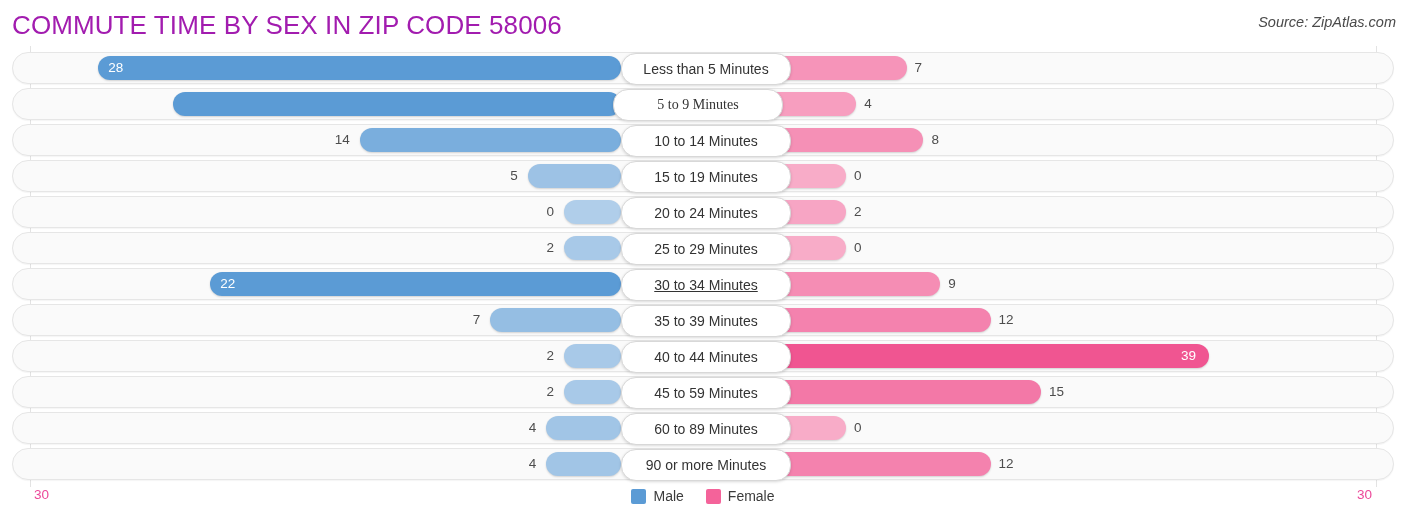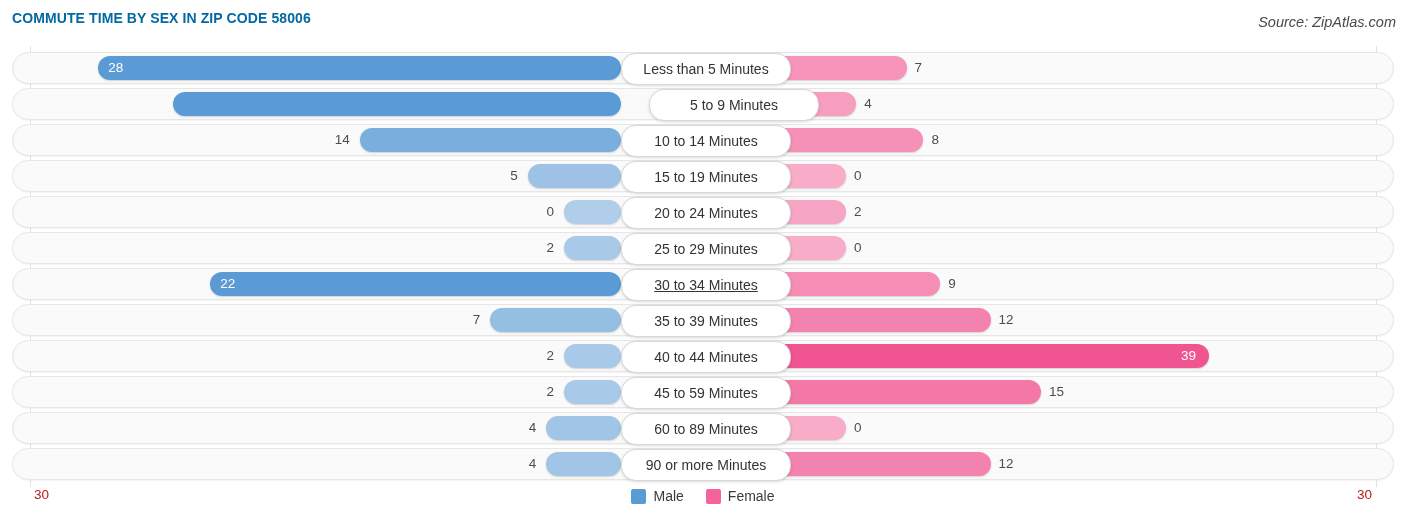--- a/index.html
+++ b/index.html
@@ -12,22 +12,22 @@
     overflow:hidden;
     position:relative;
   }
 
   
   #header{
     position:absolute;left:0;top:0;width:1406px;height:46px;
   }
   #chart-title{
     position:absolute;left:12px;top:10px;
-    font-size:14px;letter-spacing:.1px;
-    color:#0369a1;font-weight:700;white-space:nowrap;
+    font-size:26px;letter-spacing:.1px;
+    color:#a21caf;font-weight:400;white-space:nowrap;
   }
   #source-note{
     position:absolute;right:10px;top:14px;
     font-size:14.5px;font-style:italic;color:#4a4a4a;
     white-space:nowrap;
   }
 
   
   #plot{
     position:absolute;left:0;top:46px;
@@ -72,21 +72,21 @@
     box-shadow:0 1px 3px rgba(0,0,0,.15);
     z-index:5;
   }
 
   
   #footer{
     position:absolute;left:0;top:483px;width:1406px;height:40px;
   }
   .axis-label{
     position:absolute;top:4px;
-    font-size:13.5px;color:#b91c1c;
+    font-size:13.5px;color:#ec4899;
   }
   #axis-left{ left:34px; }
   #axis-right{ right:34px; }
 
   #legend{
     position:absolute;left:0;right:0;top:5px;
     display:flex;justify-content:center;align-items:center;gap:22px;
   }
   .legend-item{ display:flex;align-items:center;gap:7px; }
   .legend-swatch{
@@ -111,21 +111,21 @@
         <div class="bar-value inside" style="left: 95.3333px;">28</div>
         <div class="bar female" style="left: 752px; width: 141.6px; background: rgb(246, 148, 185);"></div>
         <div class="bar-value outside" style="left: 901.6px;">7</div>
         <div class="center-pill" style="left: 608px; width: 168px;">Less than 5 Minutes</div>
       </div>
       <div class="row" style="top: 42px;">
         <div class="bar male" style="left: 160px; width: 448px; background: rgb(91, 155, 213);"></div>
         <div class="bar-value inside" style="left: 170px; margin-top: 44px;">24</div>
         <div class="bar female" style="left: 752px; width: 91.2px; background: rgb(247, 158, 191);"></div>
         <div class="bar-value outside" style="left: 851.2px;">4</div>
-        <div class="center-pill" style="left: 636px; width: 168px;">5 to 9 Minutes</div>
+        <div class="center-pill" style="left: 600px; width: 168px; font-family: Liberation Serif, serif;">5 to 9 Minutes</div>
       </div>
       <div class="row" style="top: 78px;">
         <div class="bar male" style="left: 346.667px; width: 261.333px; background: rgb(122, 174, 221);"></div>
         <div class="bar-value outside" style="right: 1043.33px;">14</div>
         <div class="bar female" style="left: 752px; width: 158.4px; background: rgb(245, 144, 182);"></div>
         <div class="bar-value outside" style="left: 918.4px;">8</div>
         <div class="center-pill" style="left: 608px; width: 168px;">10 to 14 Minutes</div>
       </div>
       <div class="row" style="top: 114px;">
         <div class="bar male" style="left: 514.667px; width: 93.3333px; background: rgb(157, 194, 229);"></div>

